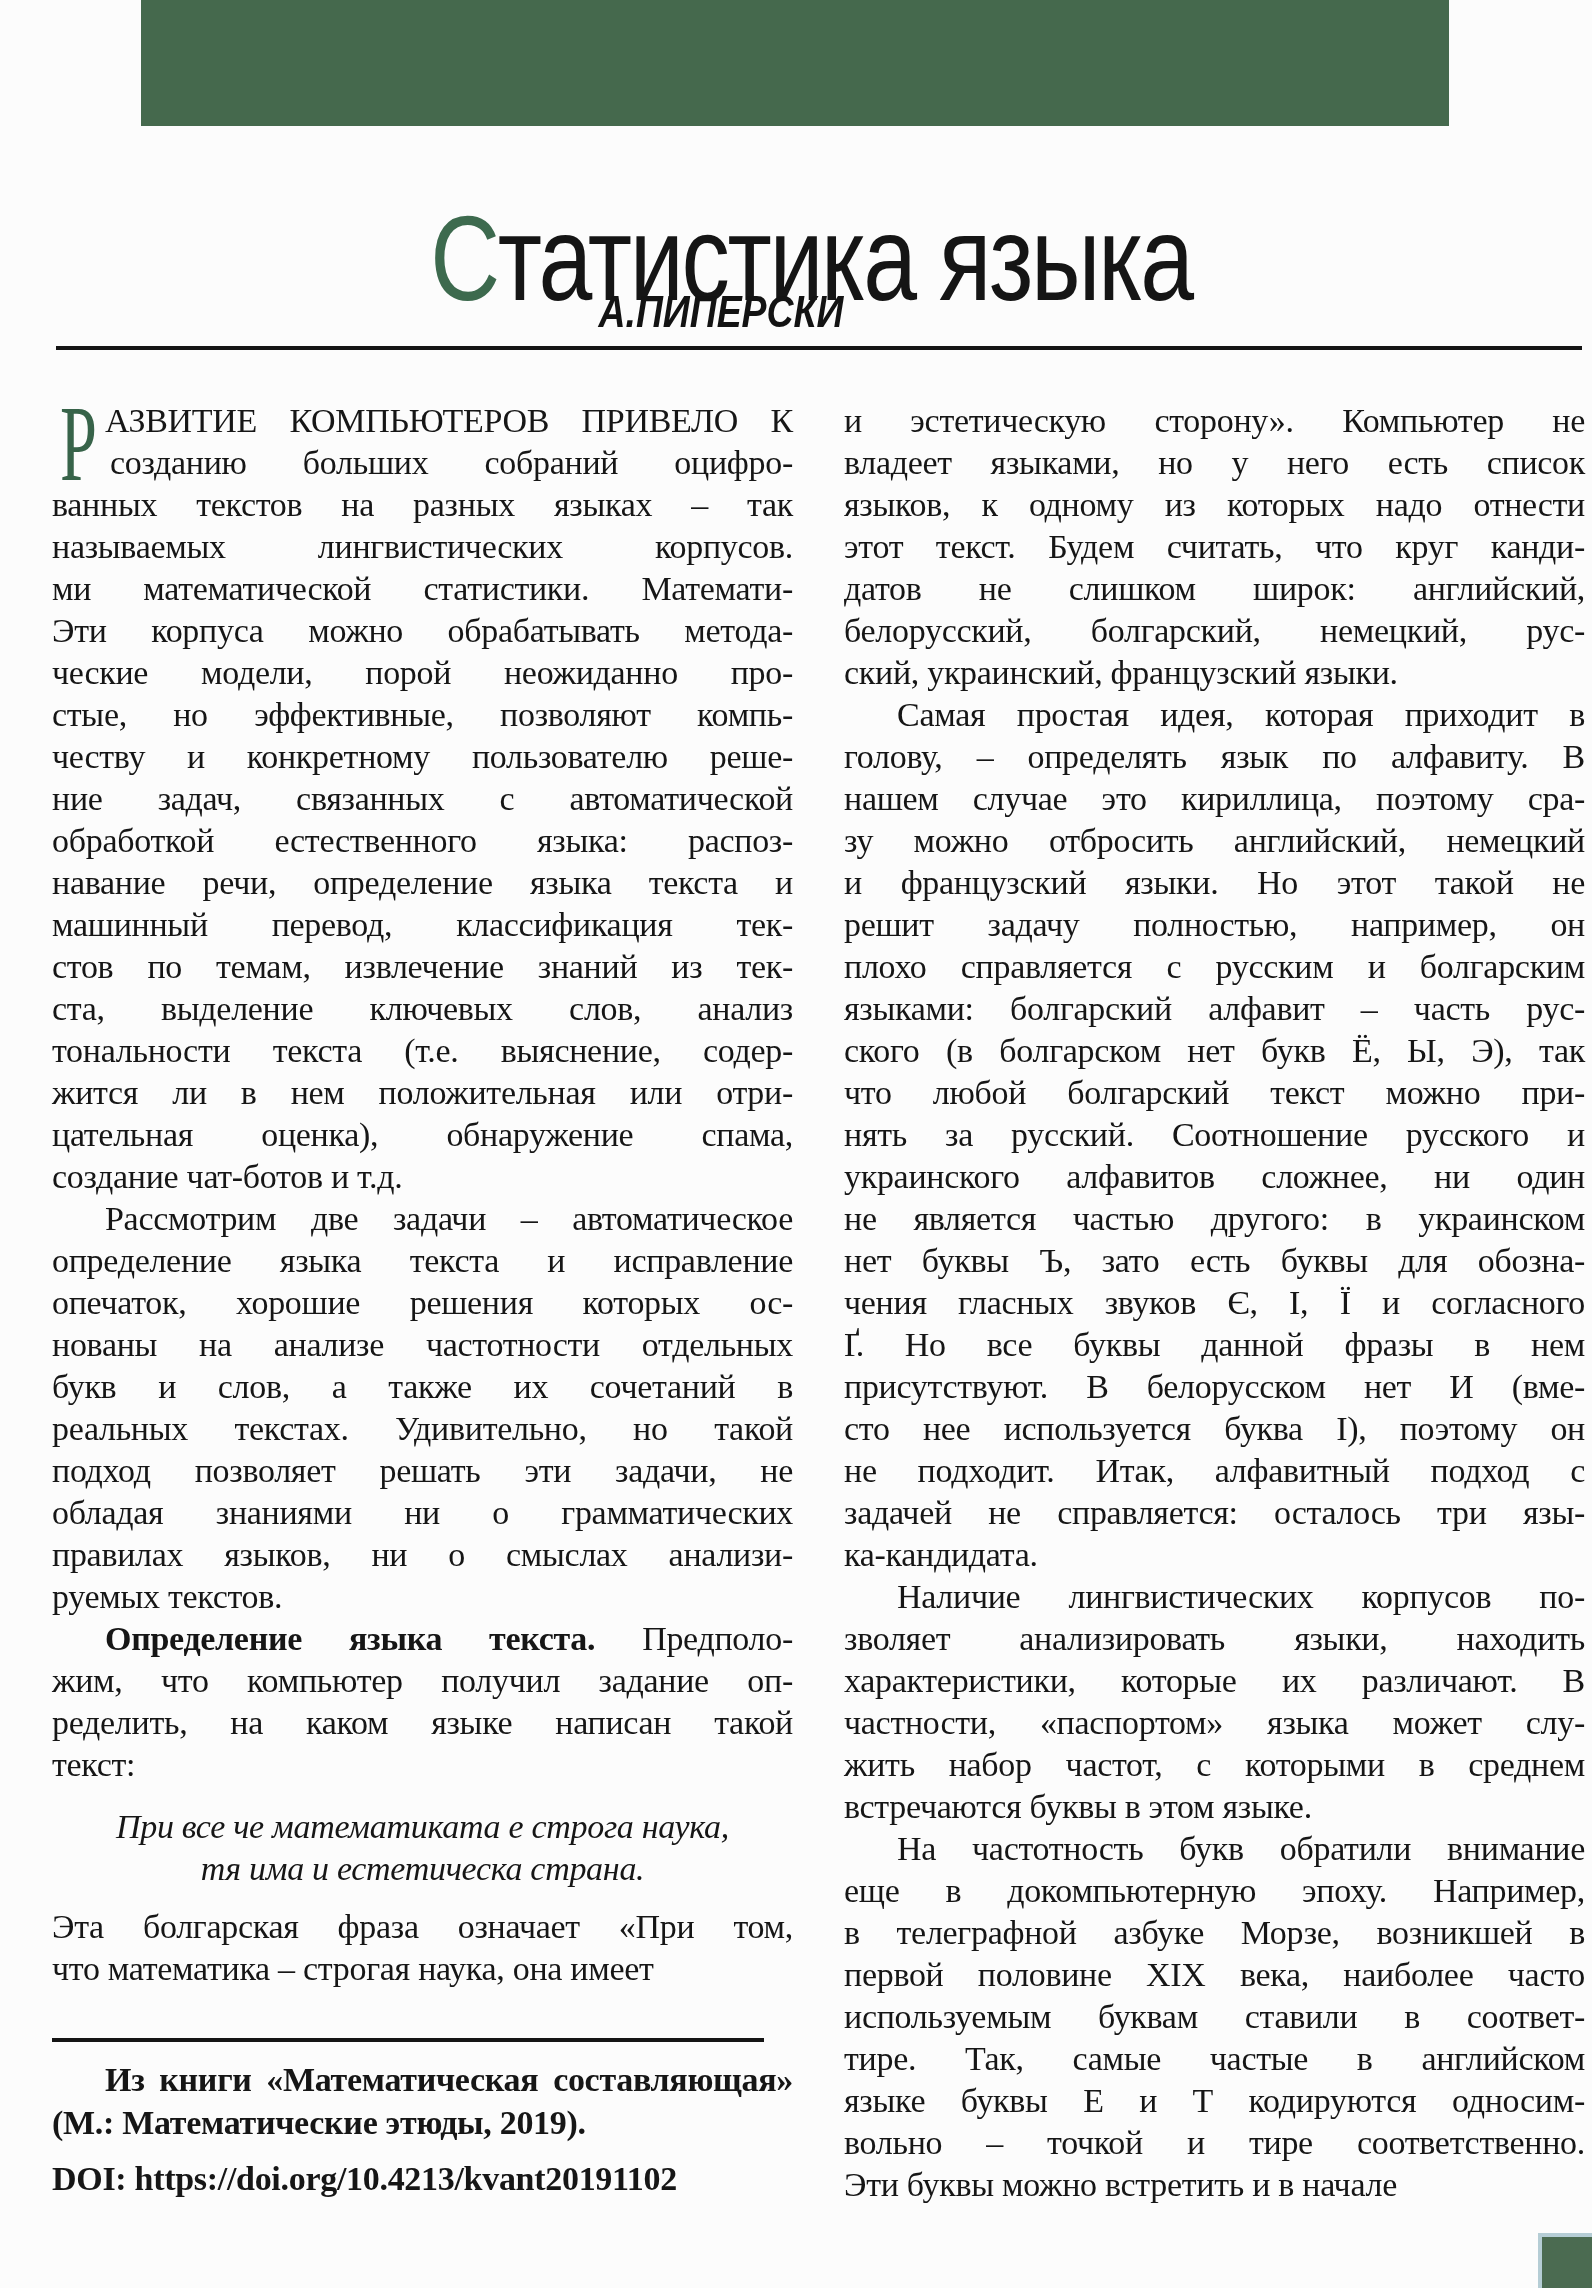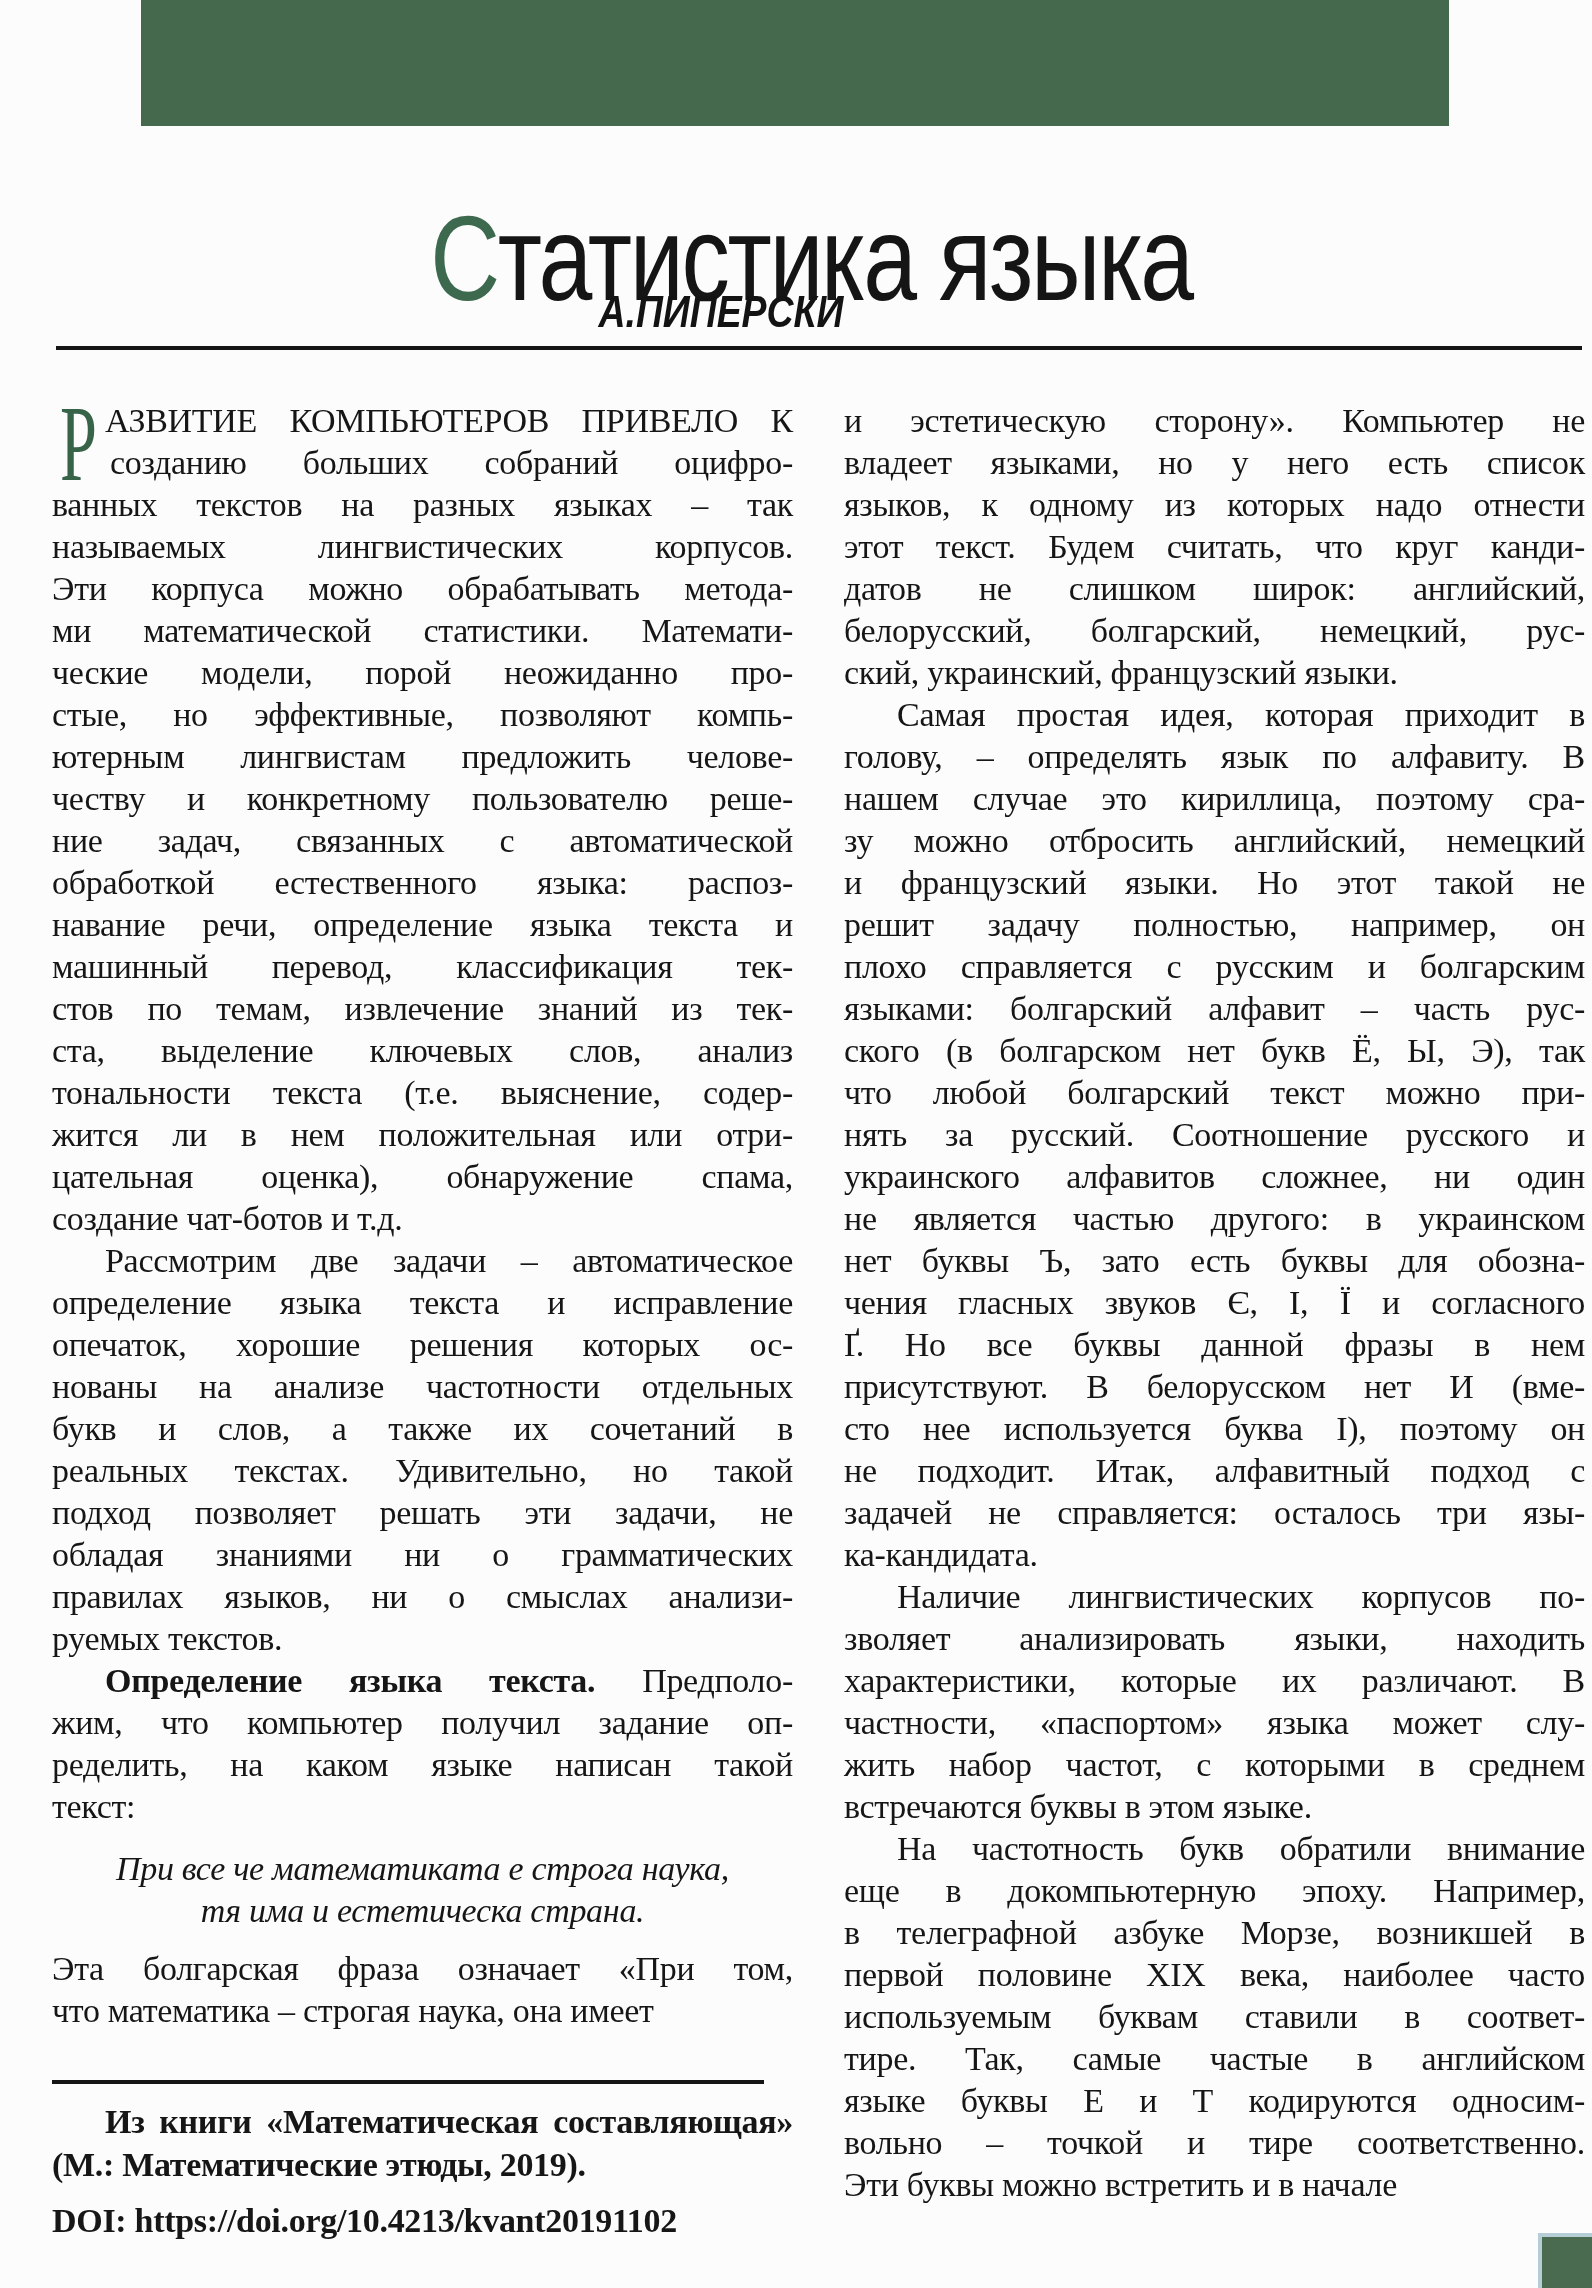--- a/index.html
+++ b/index.html
@@ -86,25 +86,24 @@
 
 <div class="header-rule"></div>
 
 <div class="col col-left">
   <span class="drop-cap">Р</span>
   <div>
       <div class="ln cap1">АЗВИТИЕ КОМПЬЮТЕРОВ ПРИВЕЛО К</div>
       <div class="ln cap2">созданию больших собраний оцифро-</div>
       <div class="ln">ванных текстов на разных языках – так</div>
       <div class="ln">называемых лингвистических корпусов.</div>
+      <div class="ln">ми математической статистики. Математи-</div>
       <div class="ln">Эти корпуса можно обрабатывать метода-</div>
-      <div class="ln">ми математической статистики. Математи-</div>
       <div class="ln">ческие модели, порой неожиданно про-</div>
       <div class="ln">стые, но эффективные, позволяют компь-</div>
-      <div class="ln">ютерным лингвистам предложить челове-</div>
       <div class="ln">честву и конкретному пользователю реше-</div>
       <div class="ln">ние задач, связанных с автоматической</div>
       <div class="ln">обработкой естественного языка: распоз-</div>
       <div class="ln">навание речи, определение языка текста и</div>
       <div class="ln">машинный перевод, классификация тек-</div>
       <div class="ln">стов по темам, извлечение знаний из тек-</div>
       <div class="ln">ста, выделение ключевых слов, анализ</div>
       <div class="ln">тональности текста (т.е. выяснение, содер-</div>
       <div class="ln">жится ли в нем положительная или отри-</div>
       <div class="ln">цательная оценка), обнаружение спама,</div>

